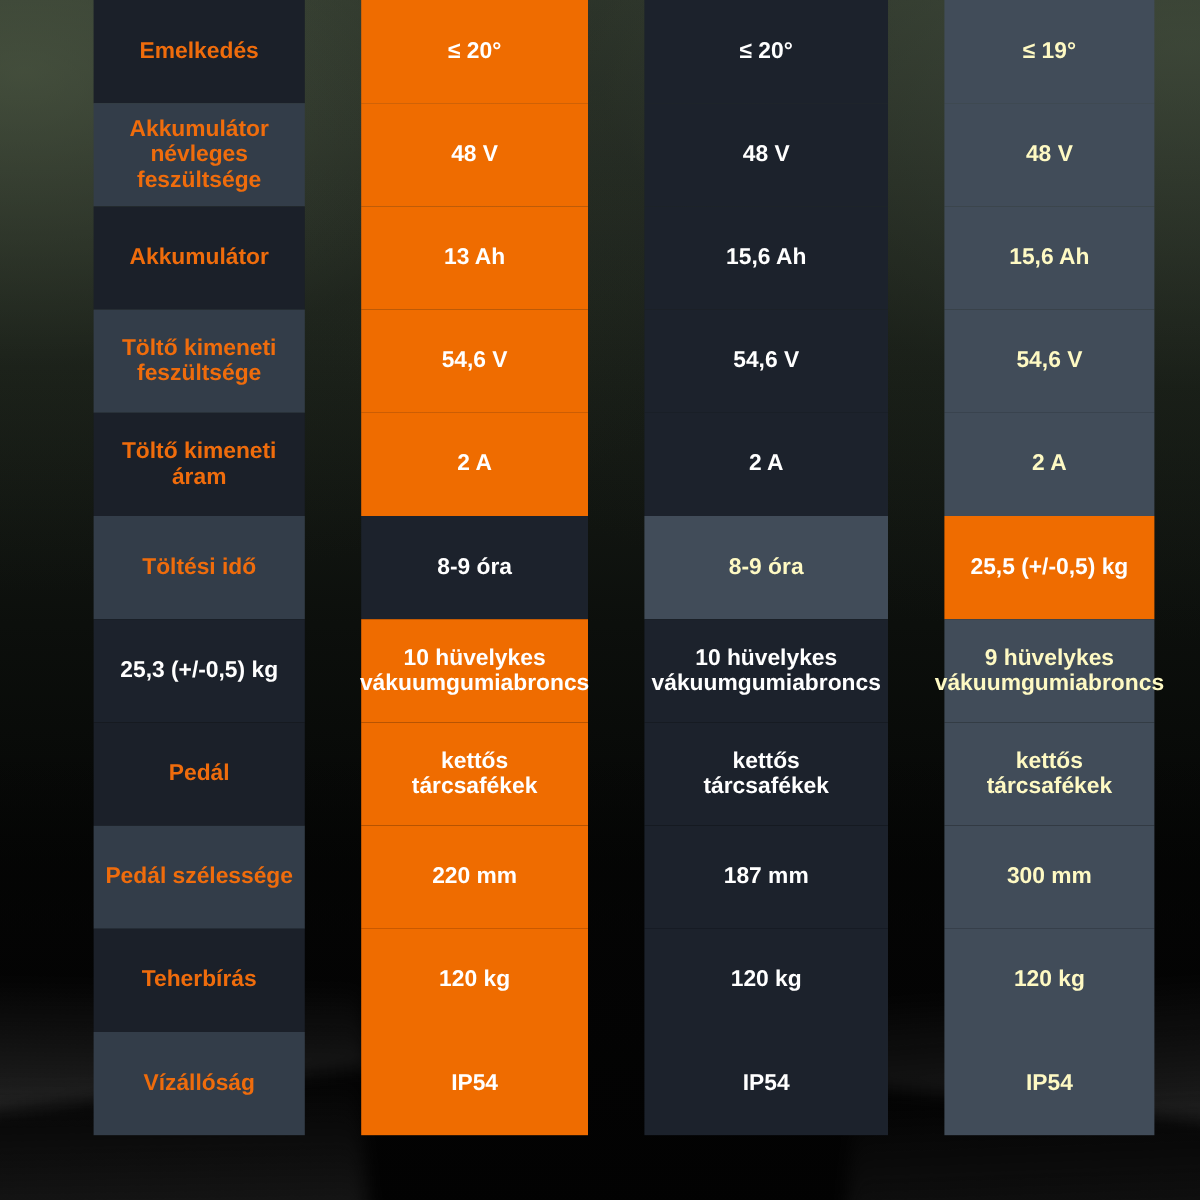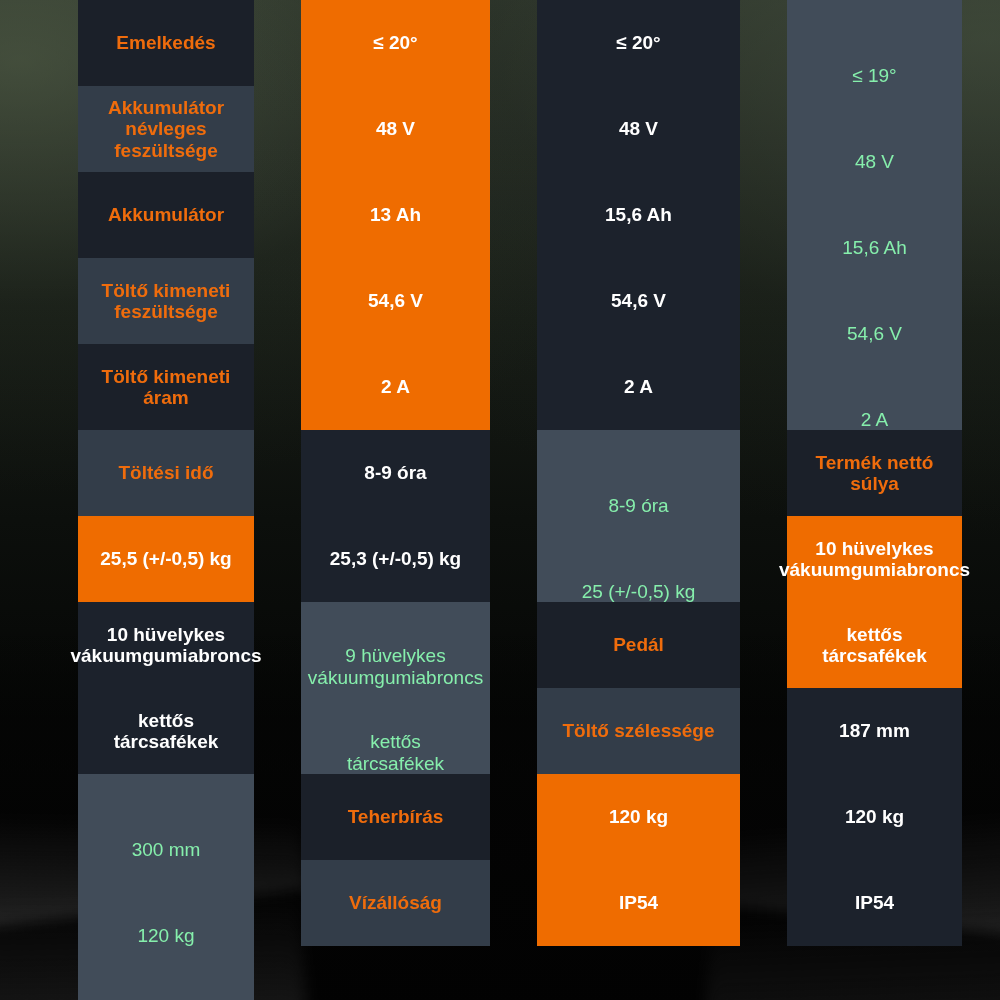--- a/index.html
+++ b/index.html
@@ -62,21 +62,21 @@
     text-align:center;line-height:1.12;
     box-sizing:border-box;padding:0 6px;margin-left:47px;
   }
   
   .c-label{color:#ef6c0c;font-weight:700;font-size:19px;}
   .c-label.odd{background:#1b2029;}
   .c-label.even{background:#333d49;}
   
   .c-v1{background:#ef6c00;color:#ffffff;font-weight:700;font-size:19px;}
   .c-v2{background:#1c222c;color:#ffffff;font-weight:700;font-size:19px;}
-  .c-v3{background:#414c59;color:#86efac;font-weight:400;font-size:19px;align-items:flex-end;}
+  .c-v3{background:#414c59;color:#fef9c3;font-weight:700;font-size:19px;}
 
   .cell .txt{display:block;white-space:pre-line;}
 </style>
 </head>
 <body>
 
 <div id="stage">
 
   <div class="bg bg-base"></div>
   <div class="bg bg-left-veil"></div>
@@ -153,31 +153,25 @@
       </div>
       <div class="cell c-label even">
         <span class="txt">Töltési idő</span>
       </div>
       <div class="cell c-v2">
         <span class="txt">8-9 óra</span>
       </div>
       <div class="cell c-v3">
         <span class="txt">8-9 óra</span>
       </div>
-      <div class="cell c-label odd">
-        <span class="txt">Termék nettó súlya</span>
-      </div>
       <div class="cell c-v1">
         <span class="txt">25,5 (+/-0,5) kg</span>
       </div>
       <div class="cell c-v2">
         <span class="txt">25,3 (+/-0,5) kg</span>
-      </div>
-      <div class="cell c-v3">
-        <span class="txt">25 (+/-0,5) kg</span>
       </div>
       <div class="cell c-v1">
         <span class="txt">10 hüvelykes
 vákuumgumiabroncs</span>
       </div>
       <div class="cell c-v2">
         <span class="txt">10 hüvelykes
 vákuumgumiabroncs</span>
       </div>
       <div class="cell c-v3">
@@ -193,21 +187,24 @@
       </div>
       <div class="cell c-v2">
         <span class="txt">kettős
 tárcsafékek</span>
       </div>
       <div class="cell c-v3">
         <span class="txt">kettős
 tárcsafékek</span>
       </div>
       <div class="cell c-label even">
-        <span class="txt">Töltő szélessége</span>
+        <span class="txt">Pedál szélessége</span>
+      </div>
+      <div class="cell c-v1">
+        <span class="txt">220 mm</span>
       </div>
       <div class="cell c-v2">
         <span class="txt">187 mm</span>
       </div>
       <div class="cell c-v3">
         <span class="txt">300 mm</span>
       </div>
       <div class="cell c-label odd">
         <span class="txt">Teherbírás</span>
       </div>

